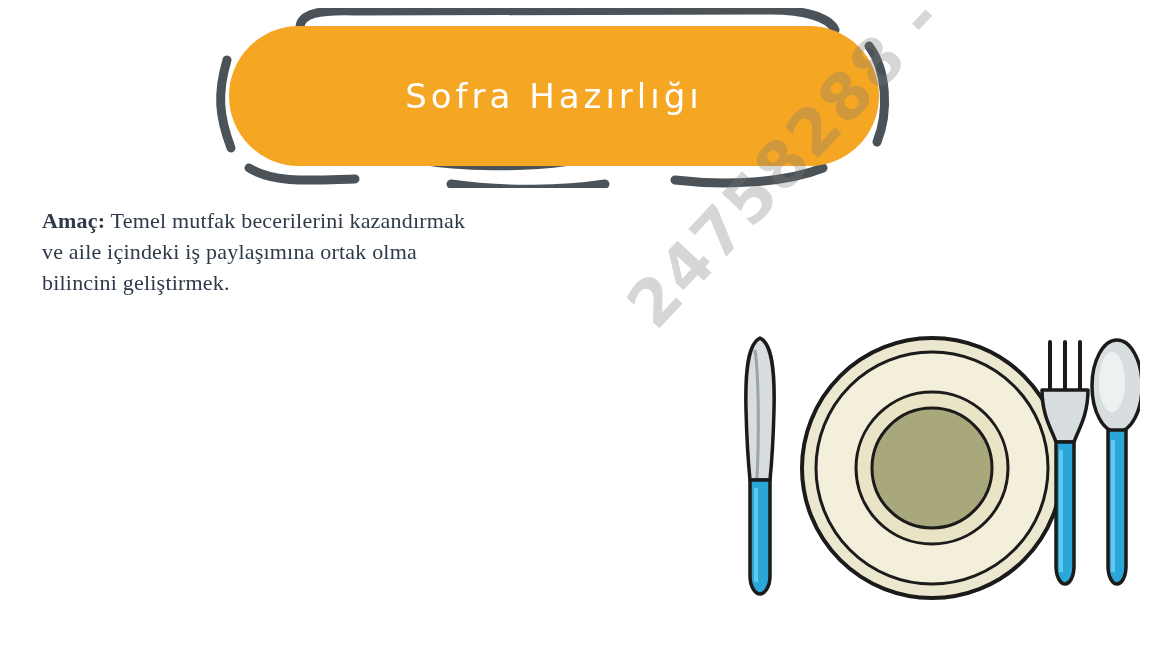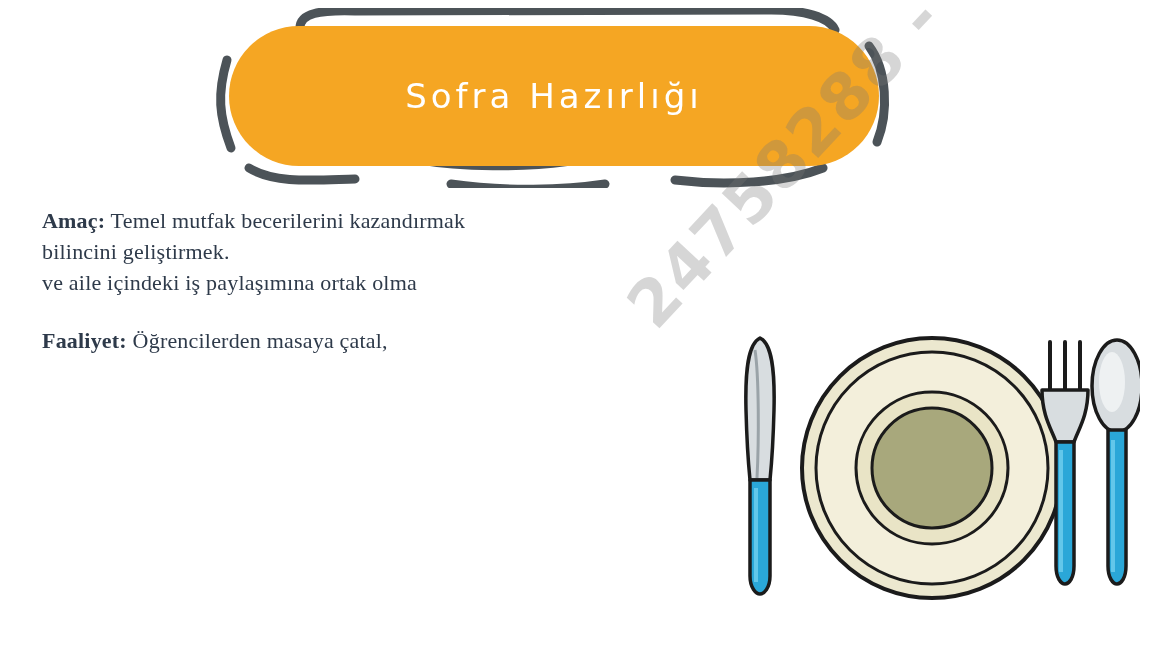--- a/index.html
+++ b/index.html
@@ -141,28 +141,25 @@
   <div class="banner-pill"></div>
   <div class="banner-title">Sofra Hazırlığı</div>
 </div>
 
 <div class="content">
 
   <div class="para para-block">
     <span class="line">
       <span class="lead">Amaç:</span><span> Temel mutfak becerilerini kazandırmak</span>
     </span>
+    <span class="line">ve aile içindeki iş paylaşımına ortak olma</span>
     <span class="line">bilincini geliştirmek.</span>
-    <span class="line">ve aile içindeki iş paylaşımına ortak olma</span>
   </div>
 
   <div class="para">
-    <span class="line">
-      <span class="lead">Faaliyet:</span><span> Öğrencilerden masaya çatal,</span>
-    </span>
   </div>
 
 </div>
 
 <div class="table-setting">
   <svg viewBox="0 0 420 300" width="420" height="300">
 
     <g>
       <path d="M40,18 C52,24 55,50 54,90 C53,130 51,150 50,160 L30,160 C29,150 27,130 26,90 C25,50 28,24 40,18 Z" fill="#d8dde0" stroke="#1b1b1b" stroke-width="3.5" stroke-linejoin="round"></path>
       <path d="M35,30 C39,56 39,120 37,158" fill="none" stroke="#9aa3a8" stroke-width="3"></path>

